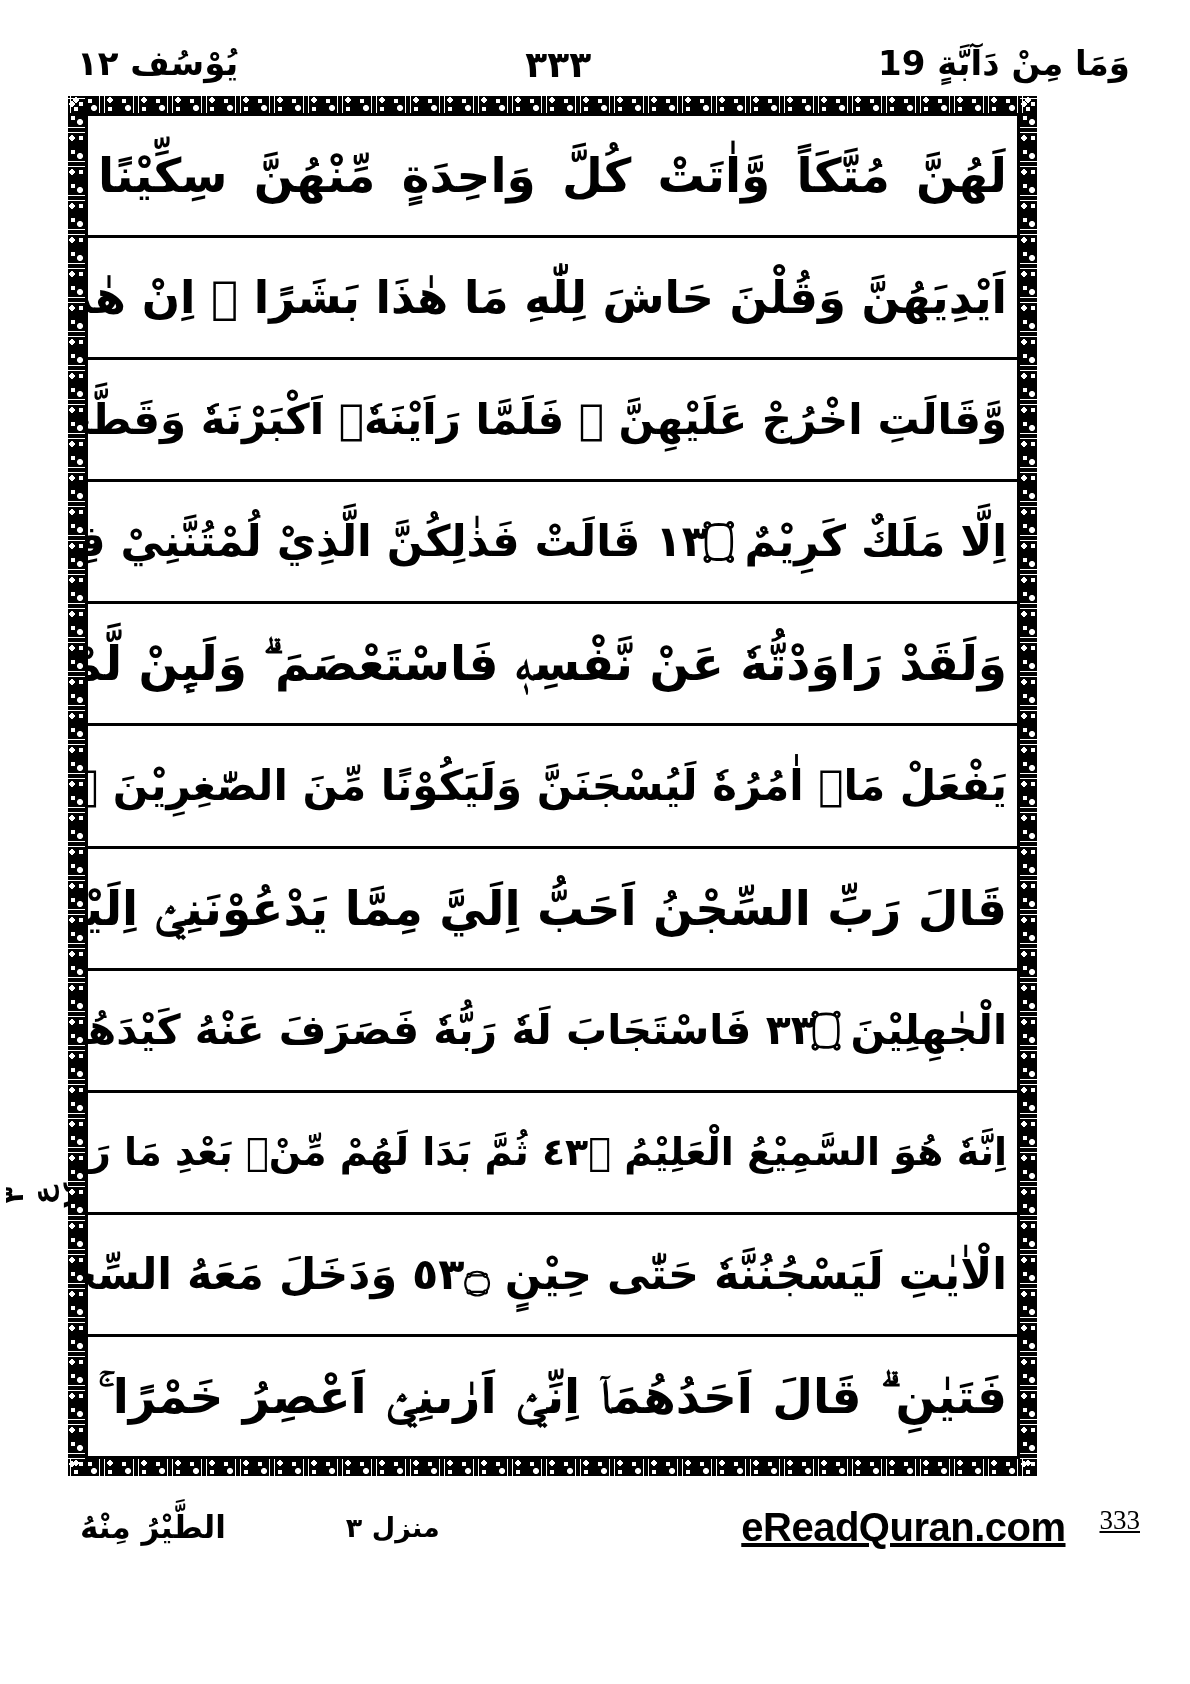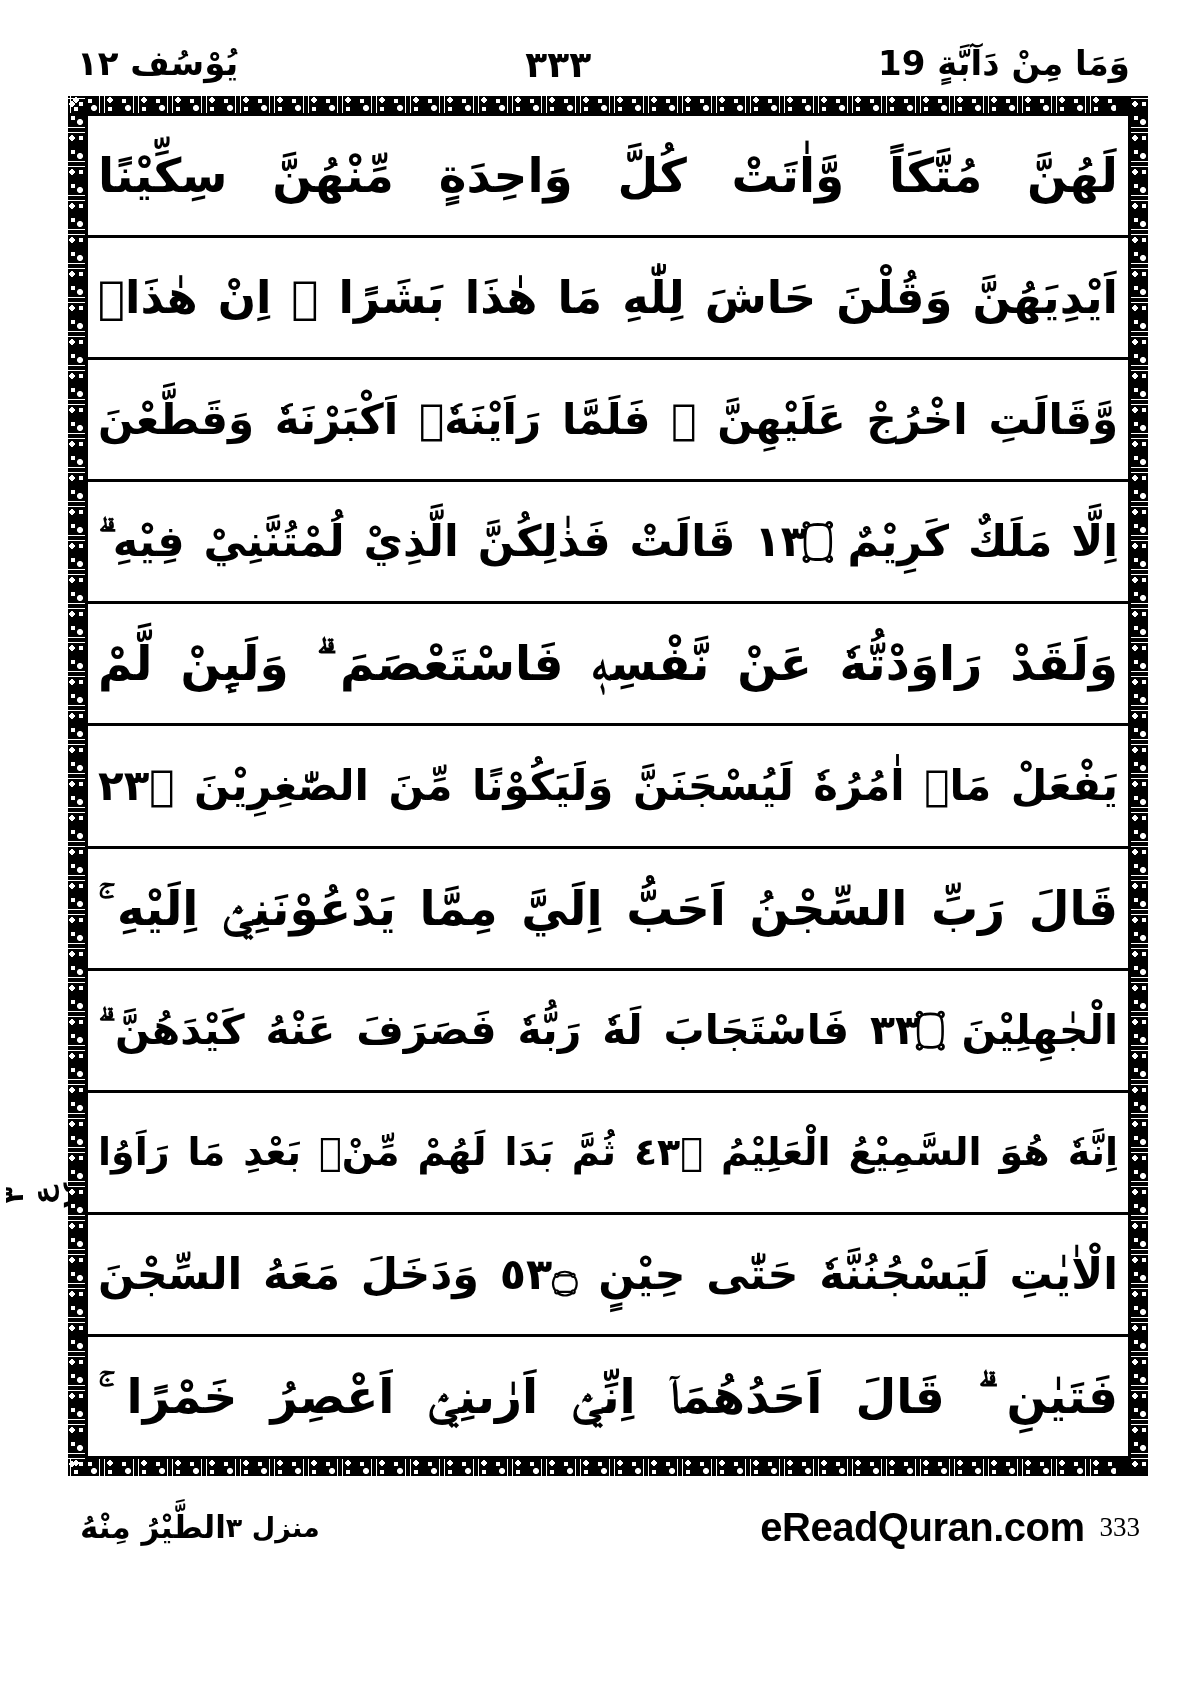--- a/index.html
+++ b/index.html
@@ -43,21 +43,21 @@
     direction: rtl;
     letter-spacing: 2px;
     font-family: "DejaVu Sans", sans-serif;
   }
 
   
   .frame-outer {
     position: absolute;
     top: 96px;
     left: 68px;
-    width: 1080px;
+    width: 969px;
     height: 1380px;
     box-sizing: border-box;
     border: 17px solid #000000;
     background: #ffffff;
   }
   
   .orn {
     position: absolute;
     pointer-events: none;
   }
@@ -170,26 +170,28 @@
     direction: rtl;
     font-family: "DejaVu Sans", sans-serif;
     white-space: nowrap;
   }
   .foot-center {
     font-size: 27px;
     font-weight: 700;
     direction: rtl;
     font-family: "DejaVu Sans", sans-serif;
     white-space: nowrap;
+    margin-left: 120px;
   }
   .foot-right {
     display: flex;
-    align-items: center;
-    gap: 15px;
+    align-items: flex-start;
+    gap: 34px;
     margin-left: auto;
+    text-decoration: underline;
   }
   .site-brand {
     font-size: 40px;
     font-weight: 700;
     font-family: "Liberation Sans", sans-serif;
     letter-spacing: -0.5px;
     color: #000000;
   }
   .foot-pagenum {
     font-size: 27px;

